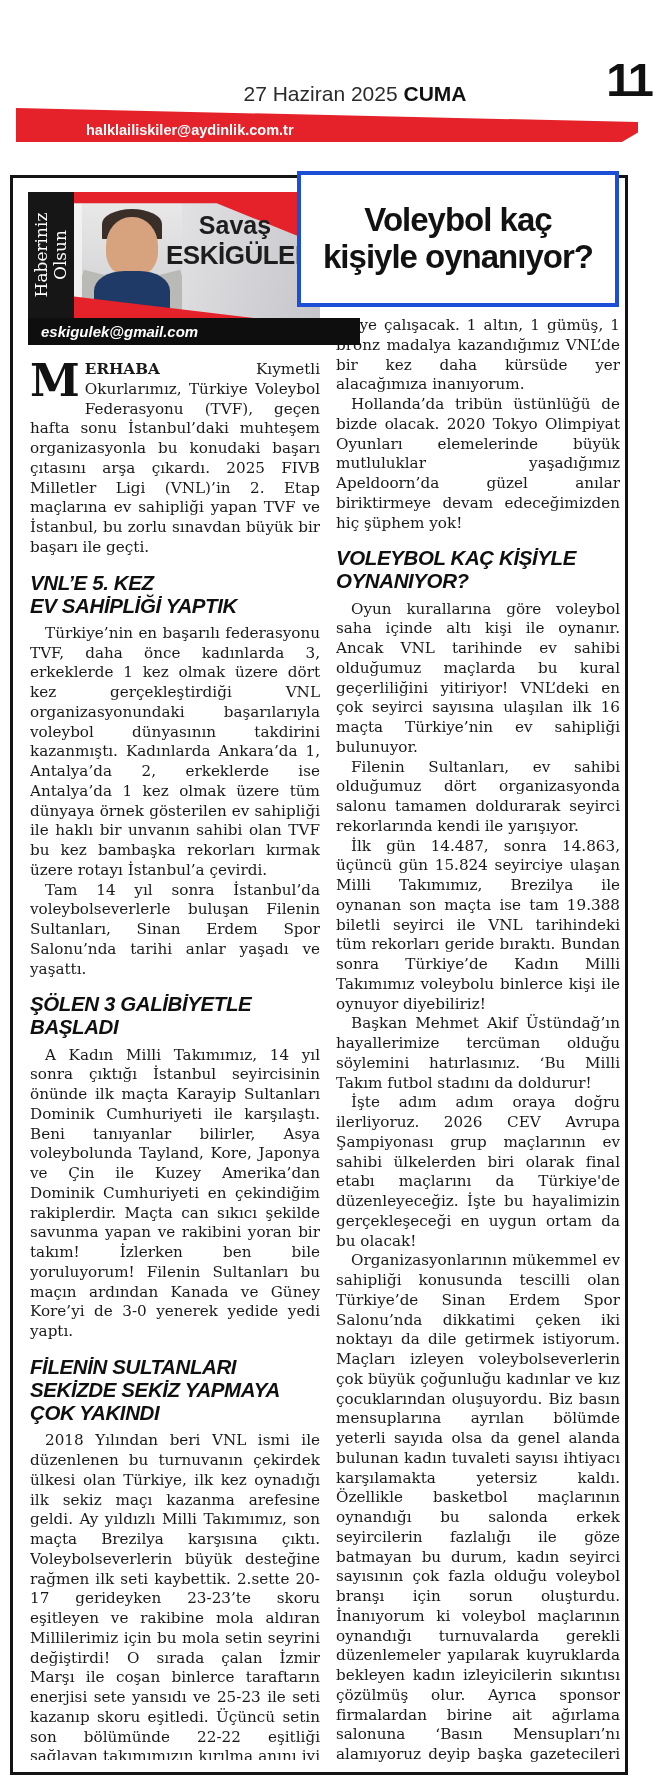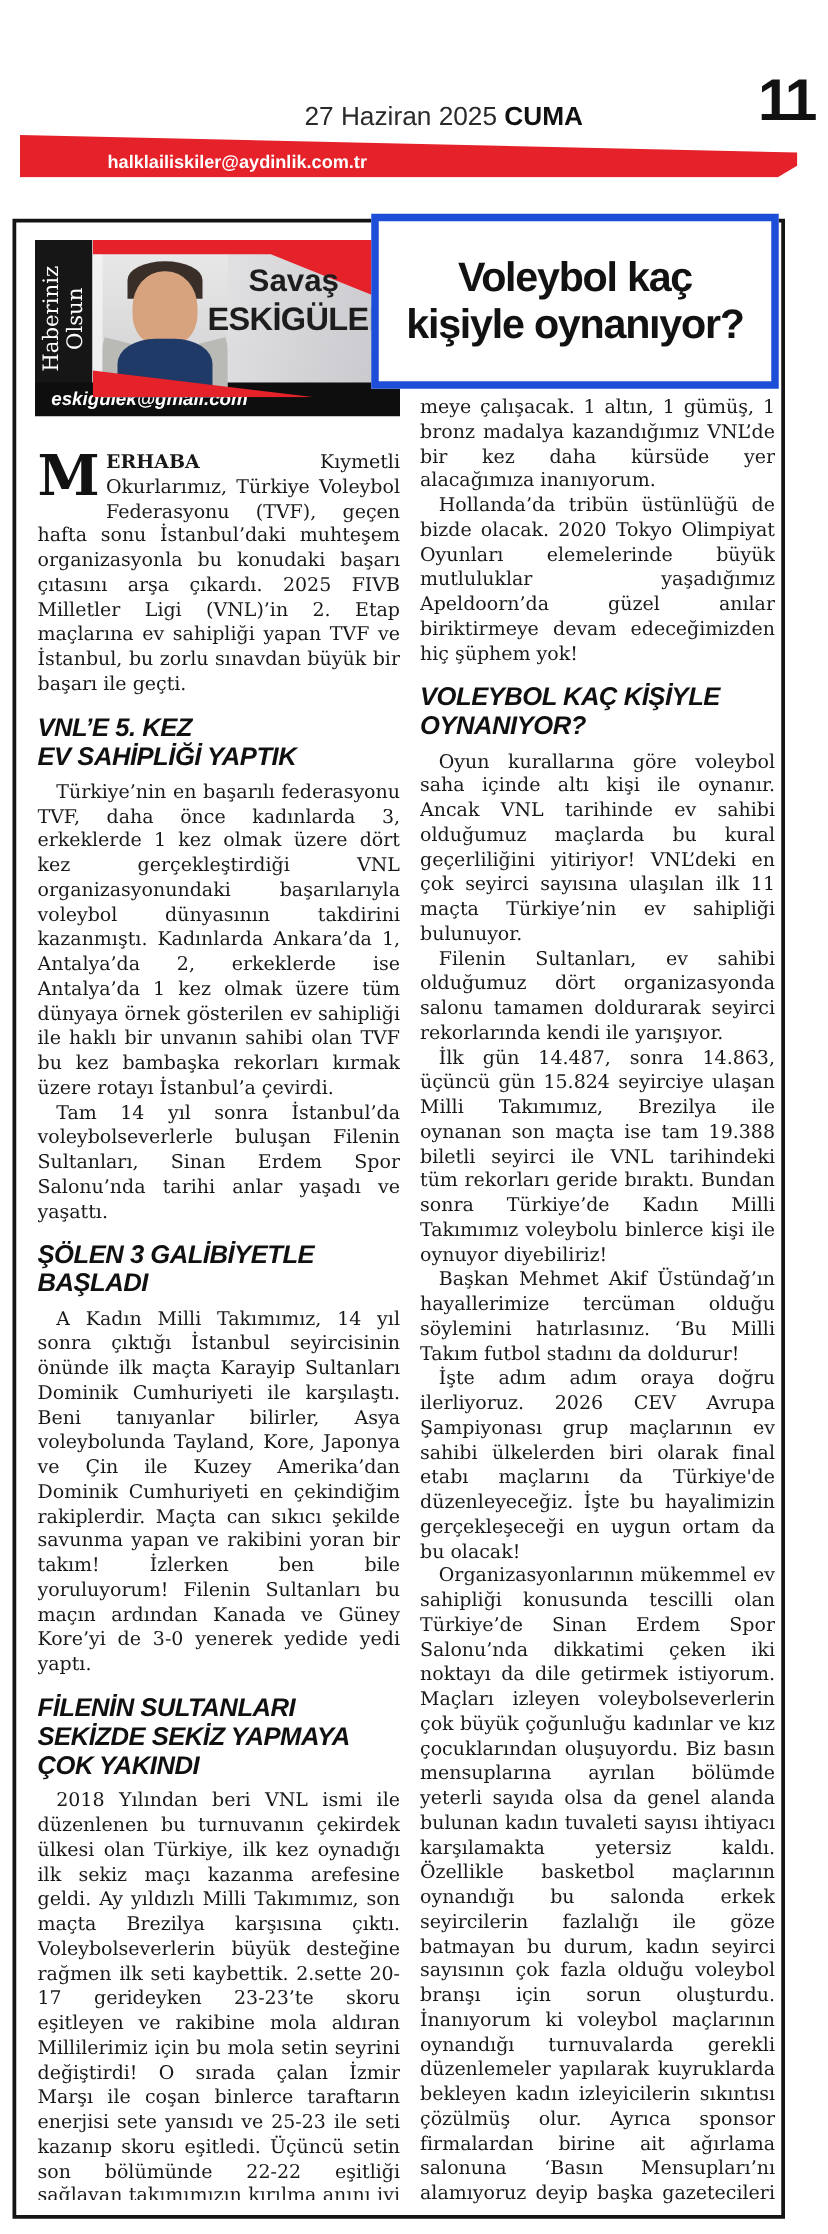--- a/index.html
+++ b/index.html
@@ -17,21 +17,21 @@
           clip-path:polygon(0 8%,100% 46%,100% 74%,97.4% 100%,0 100%);}
   .banner-email{position:absolute;left:70px;bottom:4px;color:#fff;
           font-family:"Liberation Sans",sans-serif;font-size:14.5px;font-weight:bold;}
 
   
   .main-box{position:absolute;left:10px;top:175px;width:612px;height:1594px;
             border:3px solid #141414;background:#fff;}
 
   
   .title-box{position:absolute;left:297px;top:171px;width:314px;height:128px;
-             border:6px solid #1d4ed8;background:#fff;z-index:4;
+             border:4px solid #1d4ed8;background:#fff;z-index:4;
              display:flex;flex-direction:column;align-items:center;justify-content:center;}
   .title-box span{font-family:"Liberation Sans",sans-serif;font-weight:bold;
                   font-size:33px;line-height:1.12;letter-spacing:-1px;color:#121212;white-space:nowrap;}
 
   
   .author-card{position:absolute;left:28px;top:192px;width:292px;height:153px;z-index:3;}
   .ac-strip{position:absolute;left:0;top:0;width:46px;height:126px;background:#161616;}
   .ac-vert{position:absolute;left:23px;top:63px;transform:translate(-50%,-50%) rotate(-90deg);
            font-family:"DejaVu Serif",serif;font-size:17px;line-height:1.1;color:#fff;
            text-align:center;white-space:pre-line;}
@@ -50,21 +50,21 @@
   .photo .shirt{position:absolute;left:12px;top:68px;width:76px;height:50px;border-radius:40% 40% 0 0;
          background:#1f3a66;}
   .photo .jacket-l{position:absolute;left:-6px;top:70px;width:34px;height:60px;background:#b9b9b6;
          transform:rotate(14deg);}
   .photo .jacket-r{position:absolute;right:-6px;top:70px;width:34px;height:60px;background:#b9b9b6;
          transform:rotate(-14deg);}
   .ac-name{position:absolute;right:16px;top:18px;width:138px;text-align:center;z-index:3;
            font-family:"Liberation Sans",sans-serif;font-weight:bold;color:#1d1d1d;}
   .ac-name .fn{font-size:25px;line-height:1.2;}
   .ac-name .ln{font-size:26px;line-height:1.2;letter-spacing:-0.5px;}
-  .ac-email{position:absolute;left:0;bottom:12px;width:292px;height:27px;background:#0e0e0e;
+  .ac-email{position:absolute;left:0;bottom:0;width:332px;height:27px;background:#0e0e0e;
             display:flex;align-items:center;}
   .ac-email span{font-family:"Liberation Sans",sans-serif;font-style:italic;font-weight:bold;
             font-size:15px;color:#fff;padding-left:13px;}
 
   
   .col{position:absolute;text-align:justify;font-size:15.2px;line-height:1.3;color:#191919;}
   .col-left{left:30px;top:360px;width:290px;max-height:1400px;overflow:hidden;}
   .col-right{left:336px;top:316px;width:284px;max-height:1448px;overflow:hidden;}
   .body-paragraph{margin:0;text-indent:15px;}
   .body-paragraph.no-indent{text-indent:0;}
@@ -130,21 +130,21 @@
       <h3 class="section-heading">FİLENİN SULTANLARI
 SEKİZDE SEKİZ YAPMAYA
 ÇOK YAKINDI</h3>
       <p class="body-paragraph">2018 Yılından beri VNL ismi ile düzenlenen bu turnuvanın çekirdek ülkesi olan Türkiye, ilk kez oynadığı ilk sekiz maçı kazanma arefesine geldi. Ay yıldızlı Milli Takımımız, son maçta Brezilya karşısına çıktı. Voleybolseverlerin büyük desteğine rağmen ilk seti kaybettik. 2.sette 20-17 gerideyken 23-23’te skoru eşitleyen ve rakibine mola aldıran Millilerimiz için bu mola setin seyrini değiştirdi! O sırada çalan İzmir Marşı ile coşan binlerce taraftarın enerjisi sete yansıdı ve 25-23 ile seti kazanıp skoru eşitledi. Üçüncü setin son bölümünde 22-22 eşitliği sağlayan takımımızın kırılma anını iyi değerlendirip 2-1 öne geçmesi işten bile değildi.  Dördüncü sette maça ortak olacak konsantrasyonu sağlayamadık. Brezilya karşısında 3-1’lik skor ile ilk yenilgimizi almış olduk.</p>
     </div>
   <div class="col col-right">
       <p class="body-paragraph no-indent">meye çalışacak. 1 altın, 1 gümüş, 1 bronz madalya kazandığımız VNL’de bir kez daha kürsüde yer alacağımıza inanıyorum.</p>
       <p class="body-paragraph">Hollanda’da tribün üstünlüğü de bizde olacak. 2020 Tokyo Olimpiyat Oyunları elemelerinde büyük mutluluklar yaşadığımız Apeldoorn’da güzel anılar biriktirmeye devam edeceğimizden hiç şüphem yok!</p>
       <h3 class="section-heading">VOLEYBOL KAÇ KİŞİYLE
 OYNANIYOR?</h3>
-      <p class="body-paragraph">Oyun kurallarına göre voleybol saha içinde altı kişi ile oynanır. Ancak VNL tarihinde ev sahibi olduğumuz maçlarda bu kural geçerliliğini yitiriyor! VNL’deki en çok seyirci sayısına ulaşılan ilk 11 maçta Türkiye’nin ev sahipliği bulunuyor.</p>
+      <p class="body-paragraph">Oyun kurallarına göre voleybol saha içinde altı kişi ile oynanır. Ancak VNL tarihinde ev sahibi olduğumuz maçlarda bu kural geçerliliğini yitiriyor! VNL’deki en çok seyirci sayısına ulaşılan ilk 16 maçta Türkiye’nin ev sahipliği bulunuyor.</p>
       <p class="body-paragraph">Filenin Sultanları, ev sahibi olduğumuz dört organizasyonda salonu tamamen doldurarak seyirci rekorlarında kendi ile yarışıyor.</p>
       <p class="body-paragraph">İlk gün 14.487, sonra 14.863, üçüncü gün 15.824 seyirciye ulaşan Milli Takımımız, Brezilya ile oynanan son maçta ise tam 19.388 biletli seyirci ile VNL tarihindeki tüm rekorları geride bıraktı. Bundan sonra Türkiye’de Kadın Milli Takımımız voleybolu binlerce kişi ile oynuyor diyebiliriz!</p>
       <p class="body-paragraph">Başkan Mehmet Akif Üstündağ’ın hayallerimize tercüman olduğu söylemini hatırlasınız. ‘Bu Milli Takım futbol stadını da doldurur!</p>
       <p class="body-paragraph">İşte adım adım oraya doğru ilerliyoruz. 2026 CEV Avrupa Şampiyonası grup maçlarının ev sahibi ülkelerden biri olarak final etabı maçlarını da Türkiye'de düzenleyeceğiz. İşte bu hayalimizin gerçekleşeceği en uygun ortam da bu olacak!</p>
       <p class="body-paragraph">Organizasyonlarının mükemmel ev sahipliği konusunda tescilli olan Türkiye’de Sinan Erdem Spor Salonu’nda dikkatimi çeken iki noktayı da dile getirmek istiyorum. Maçları izleyen voleybolseverlerin çok büyük çoğunluğu kadınlar ve kız çocuklarından oluşuyordu. Biz basın mensuplarına ayrılan bölümde yeterli sayıda olsa da genel alanda bulunan kadın tuvaleti sayısı ihtiyacı karşılamakta yetersiz kaldı. Özellikle basketbol maçlarının oynandığı bu salonda erkek seyircilerin fazlalığı ile göze batmayan bu durum, kadın seyirci sayısının çok fazla olduğu voleybol branşı için sorun oluşturdu. İnanıyorum ki voleybol maçlarının oynandığı turnuvalarda gerekli düzenlemeler yapılarak kuyruklarda bekleyen kadın izleyicilerin sıkıntısı çözülmüş olur. Ayrıca sponsor firmalardan birine ait ağırlama salonuna ‘Basın Mensupları’nı alamıyoruz deyip başka gazetecileri alarak ayırım yapan elemanlarla verdiği hizmet de hoş olmadı! Oysaki aktardığı kaynaklarla haberlerini yapmaktan keyif aldığım firmanın, bilgisiz ve tecrübesiz kişiler tarafından idare edilen bu alanındaki tutumunun beni üzdüğünü belirtmek isterim.</p>
     </div>
 
 </div>
 
 </body></html>

